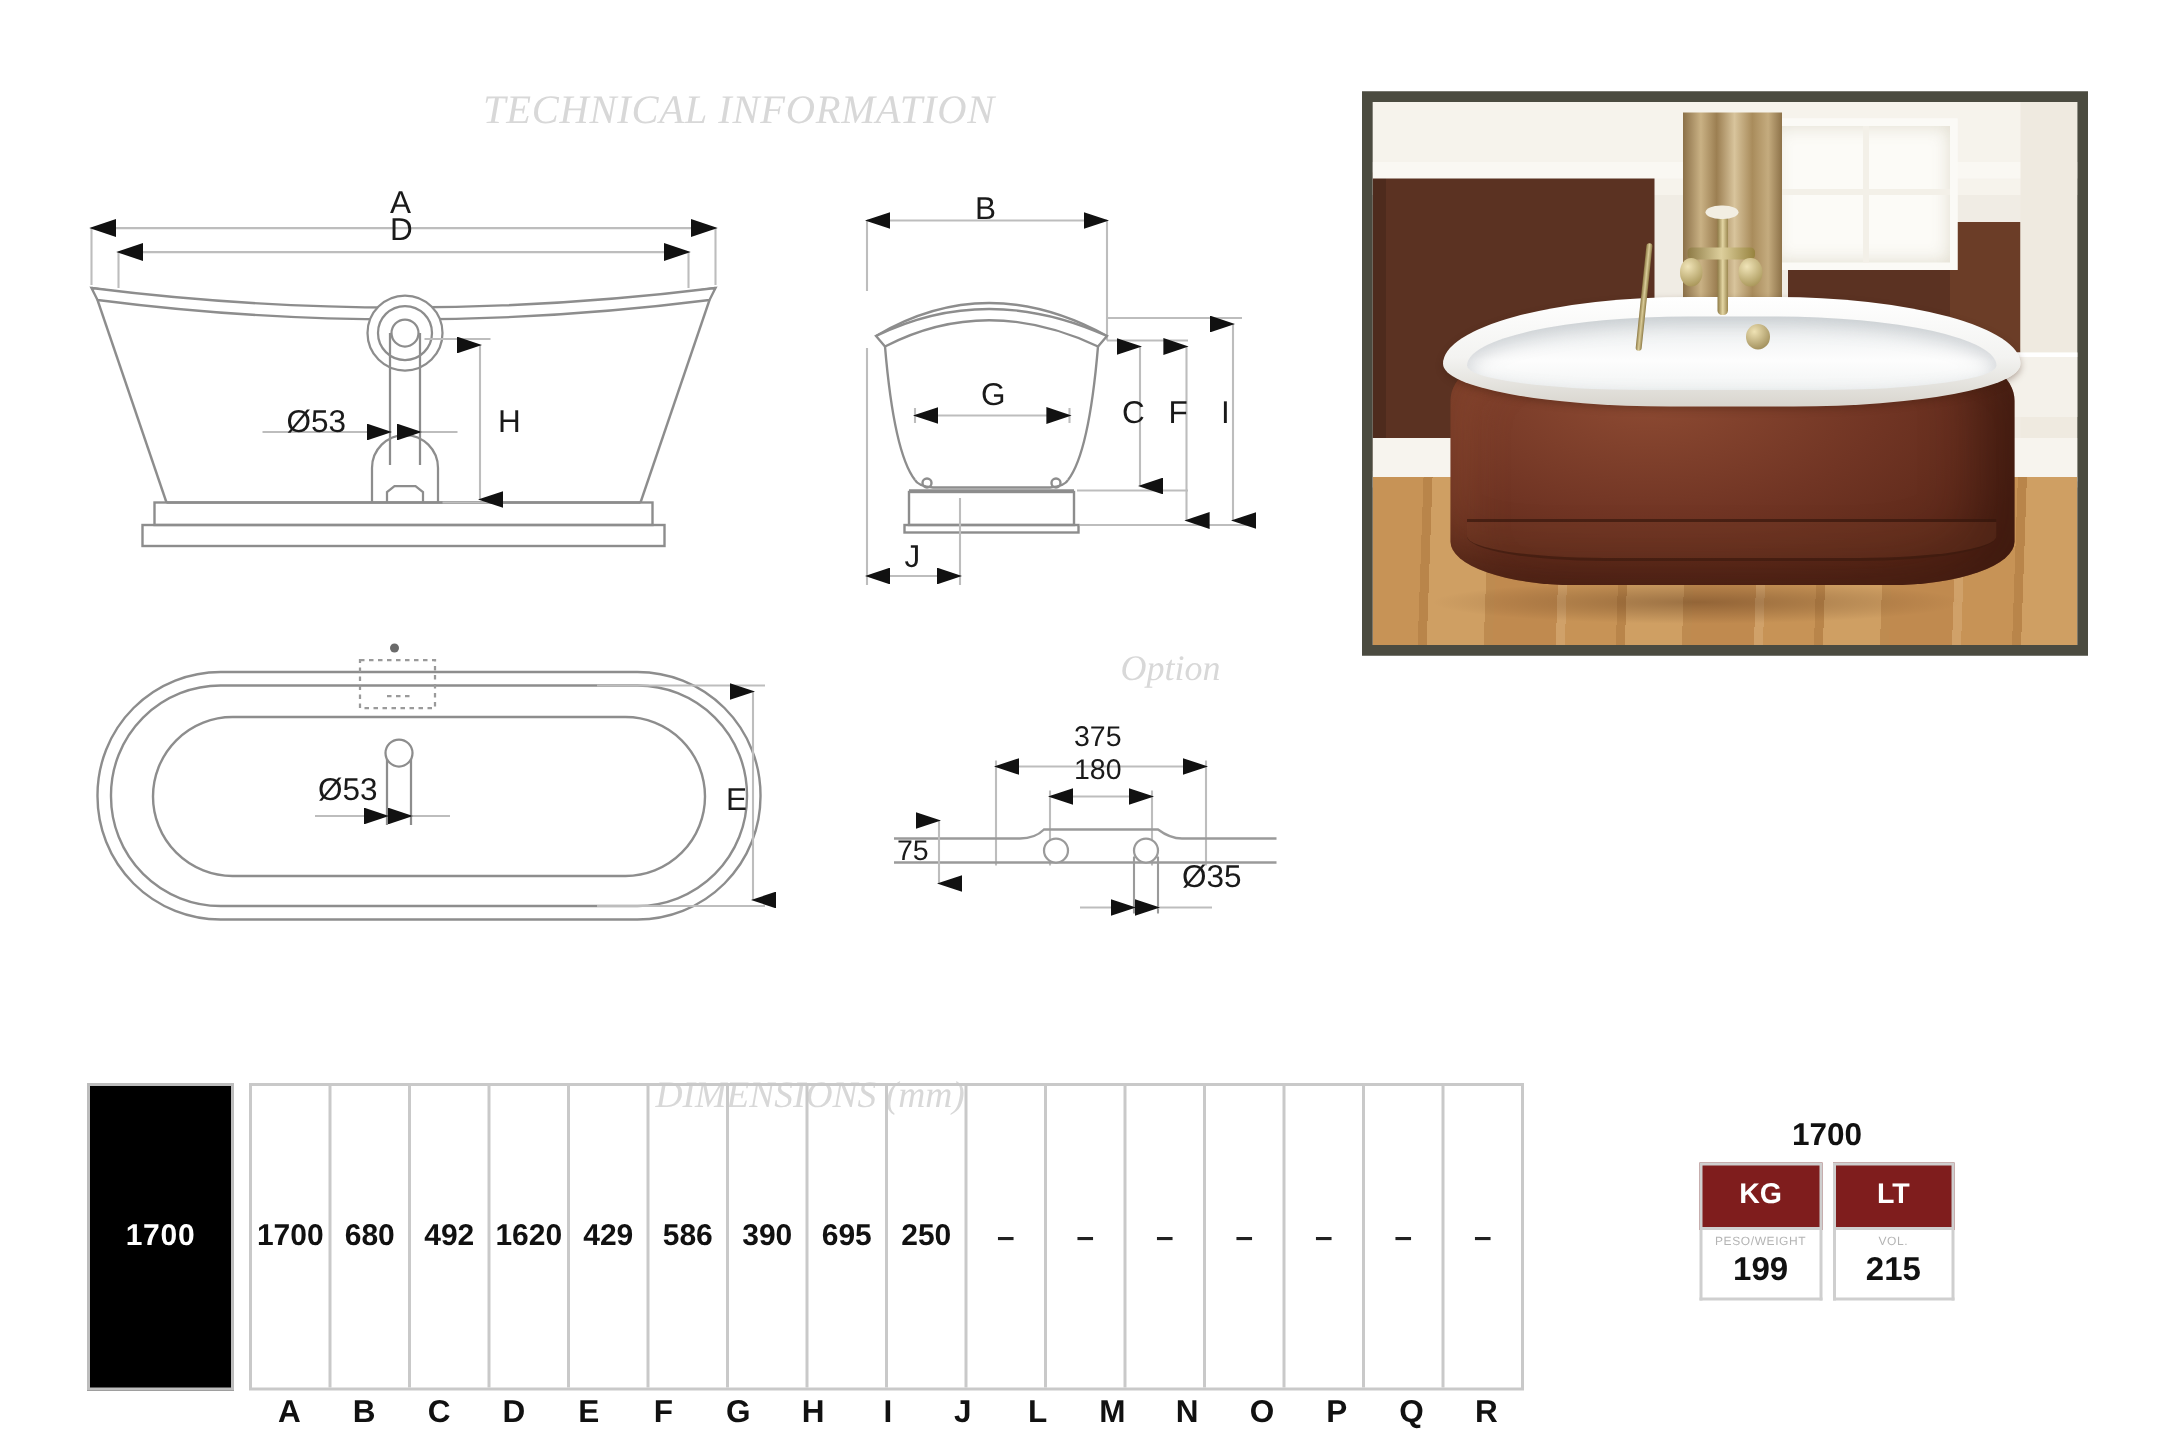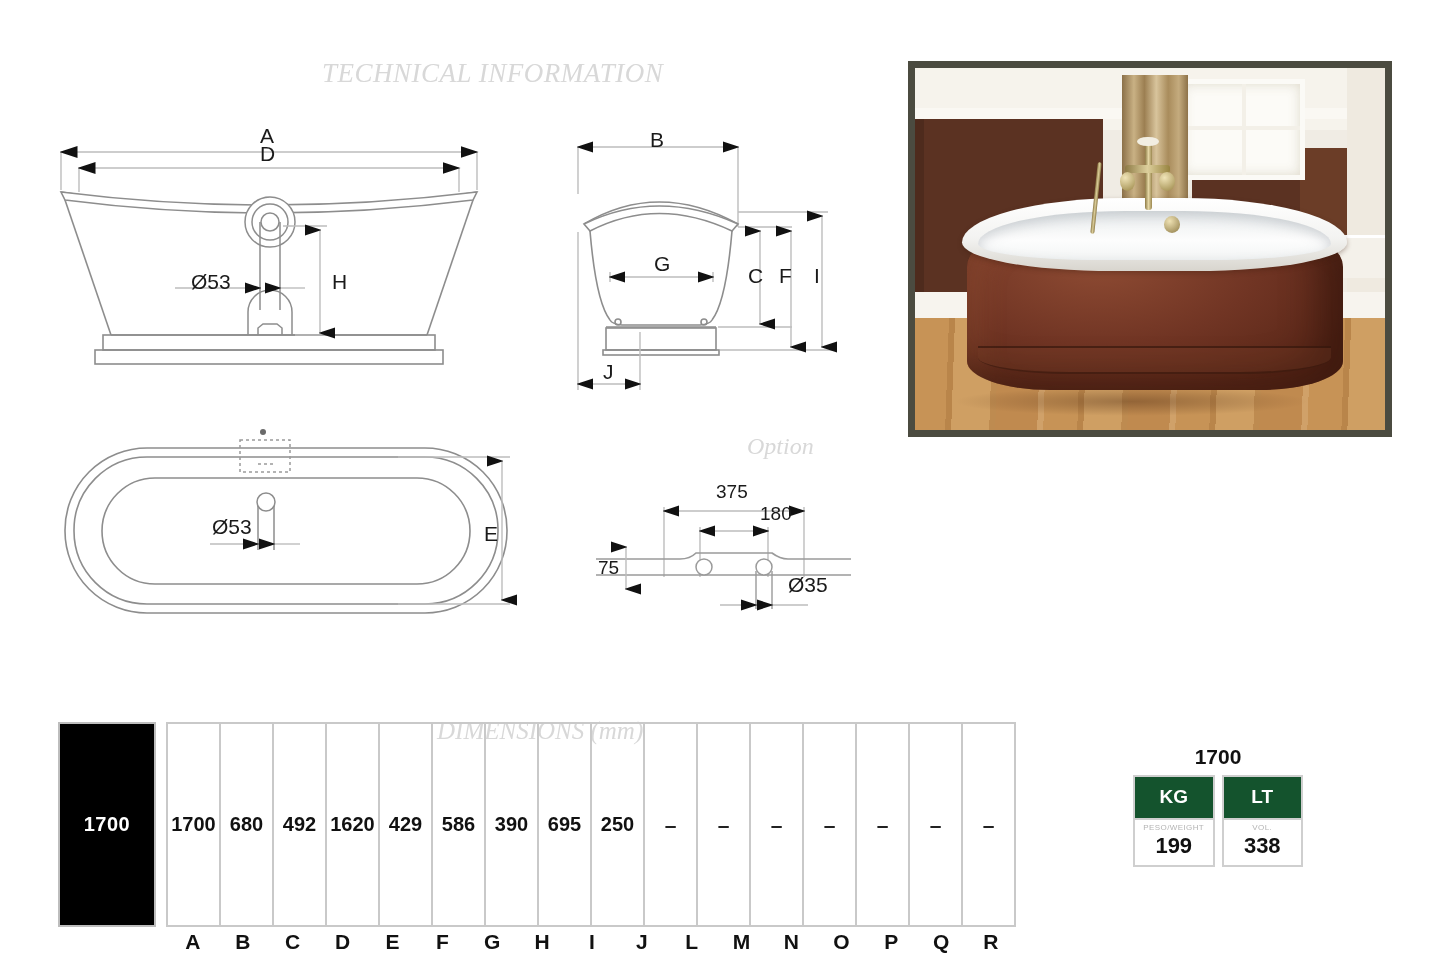--- a/index.html
+++ b/index.html
@@ -136,21 +136,21 @@
   .cell.dash { color:#222; font-size:21px; }
   #dims-letters { position:absolute; left:168px; top:930px; width:848px; display:flex; }
   #dims-letters .ltr { flex:1; text-align:center; font-weight:bold; font-size:21px; color:#111; }
 
   
   #spec-box { position:absolute; left:1133px; top:745px; width:170px; }
   #spec-title { text-align:center; font-weight:bold; font-size:21px; color:#111; margin-bottom:6px; }
   .spec-cols { display:flex; gap:7px; }
   .spec-col { flex:1; }
   .spec-head {
-    background:#14532d; color:#fff; text-align:center;
+    background:#7f1d1d; color:#fff; text-align:center;
     font-weight:bold; font-size:19px; padding:9px 0 10px;
     border:2px solid #cfcfcf;
   }
   .spec-body { border:2px solid #cfcfcf; border-top:none; text-align:center; padding:3px 0 6px; }
   .spec-unit { font-size:8px; color:#b4b4b4; letter-spacing:.4px; }
   .spec-val { font-weight:bold; font-size:22px; color:#111; margin-top:1px; }
   .dl-15 { font-size:19px; }
   .dl-17 { font-size:21px; }
 </style>
 </head>
@@ -343,21 +343,21 @@
       <g stroke="#9a9a9a" stroke-width="1.4" fill="none">
         <line x1="160" y1="86" x2="160" y2="124"></line>
         <line x1="176" y1="86" x2="176" y2="124"></line>
       </g>
       <g stroke="#bdbdbd" stroke-width="1.4">
         <line x1="124" y1="120" x2="160" y2="120" marker-end="url(#arrR)"></line>
         <line x1="212" y1="120" x2="176" y2="120" marker-end="url(#arrL)"></line>
       </g>
     </svg>
     <div class="dim-label dl-15" style="left:120px; top:-4px;">375</div>
-    <div class="dim-label dl-15" style="left:120px; top:18px;margin-left:44px;">180</div>
+    <div class="dim-label dl-15" style="left:120px; top:18px;">180</div>
     <div class="dim-label dl-15" style="left:2px; top:72px;">75</div>
     <div class="dim-label dl-17" style="left:192px; top:88px;">Ø35</div>
   </div>
 
   <div id="photo-frame">
     <div id="photo-scene">
       <div class="w-upper"></div>
       <div class="w-panel-l2"></div>
       <div class="w-panel-l"></div>
       <div class="w-mid"></div>
@@ -439,19 +439,19 @@
         <div class="spec-head">KG</div>
         <div class="spec-body">
           <div class="spec-unit">PESO/WEIGHT</div>
           <div class="spec-val">199</div>
         </div>
       </div>
       <div class="spec-col">
         <div class="spec-head">LT</div>
         <div class="spec-body">
           <div class="spec-unit">VOL.</div>
-          <div class="spec-val">338</div>
+          <div class="spec-val">215</div>
         </div>
       </div>
     </div>
   </div>
 
 </div>
 
 </body></html>

